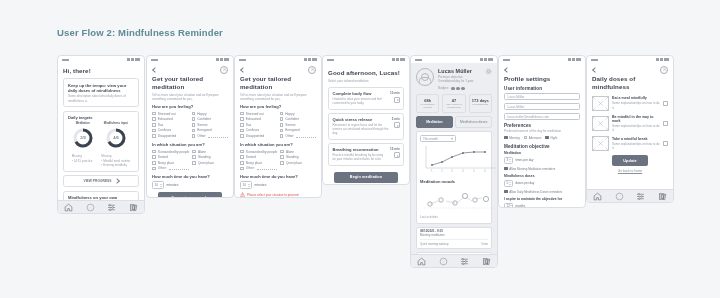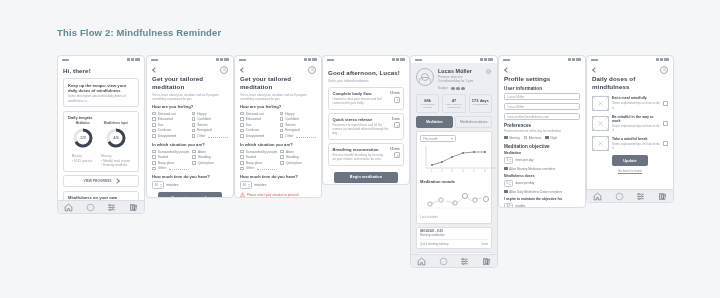--- a/index.html
+++ b/index.html
@@ -152,21 +152,21 @@
   .lesson .imgph { width: 17px; height: 15px; flex: none; }
   .lesson-body { flex: 1; }
   .lesson-cb { width: 5px; height: 5px; border: .7px solid #b4b9c1; border-radius: .8px; flex: none; }
   .link { font-size: 3.2px; color: #8a909a; text-align: center; margin-top: 2.5px; text-decoration: underline; }
 </style>
 </head>
 <body>
 
 <div id="board">
 
-  <div id="board-title">This Flow 2: Mindfulness Reminder</div>
+  <div id="board-title">User Flow 2: Mindfulness Reminder</div>
 
   <div class="phone" style="left:57px; top:55px; width:88px; height:159px;">
     <div class="statusbar">
       <span class="sb-l"></span>
       <span class="sb-r">
           <i></i>
           <i></i>
           <i class="b"></i>
         </span>
     </div>

